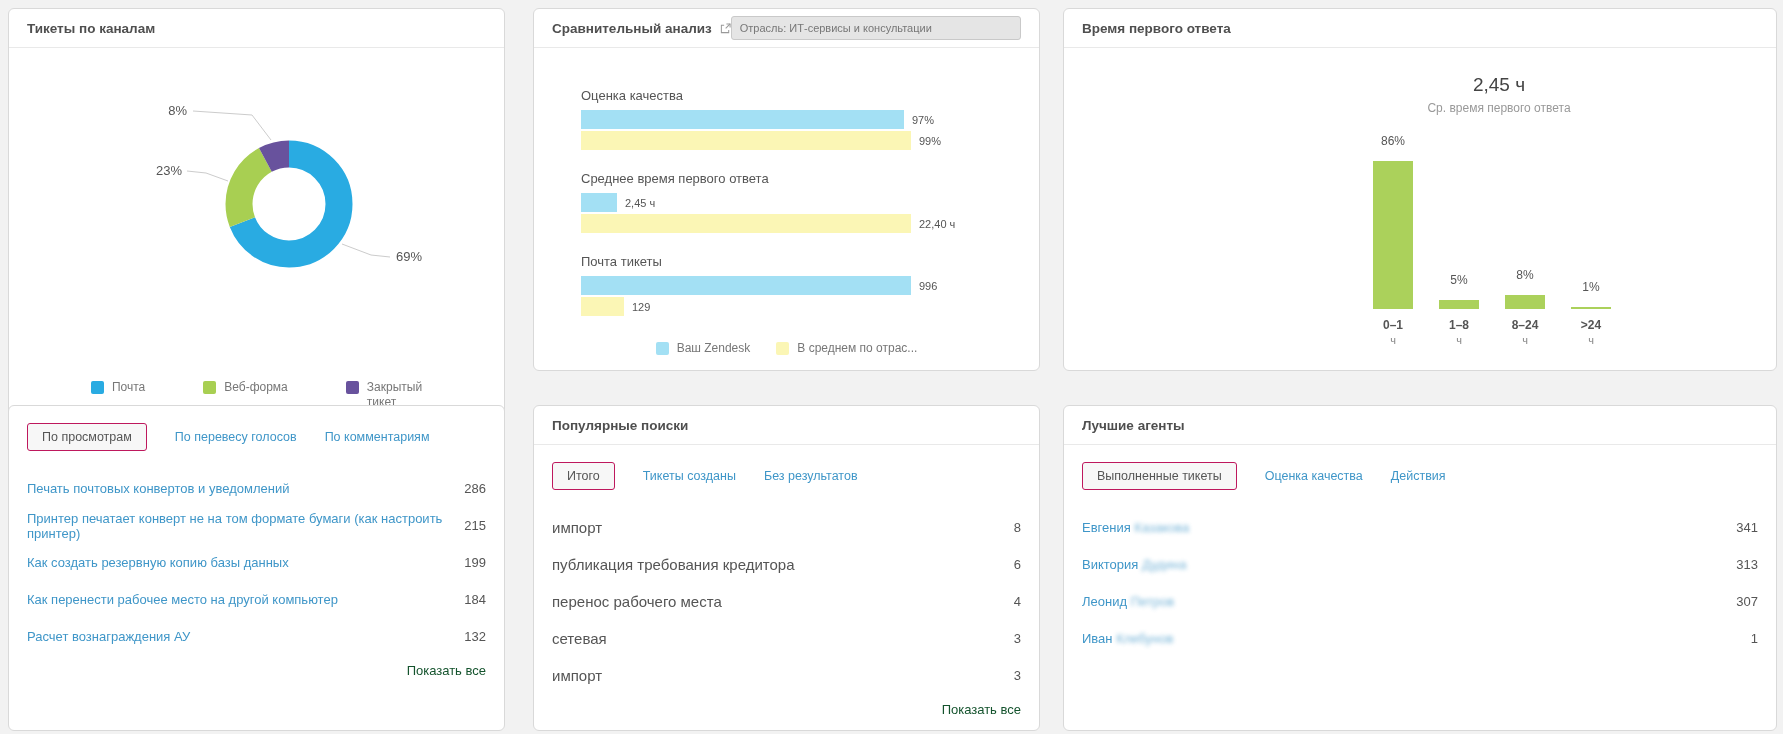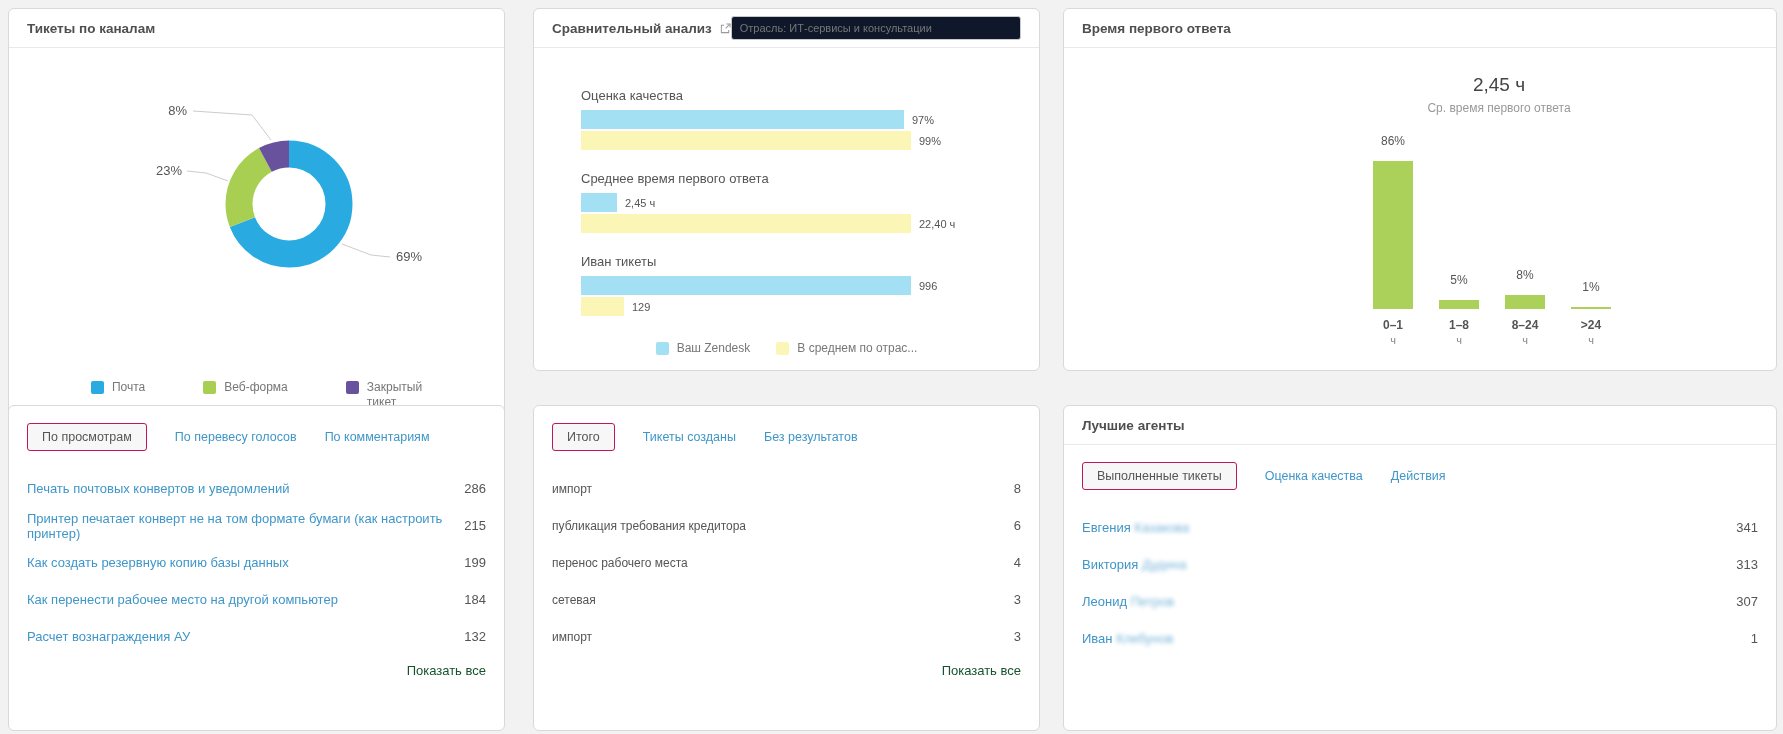--- a/index.html
+++ b/index.html
@@ -32,21 +32,21 @@
     padding:0 18px;
     position:relative;
   }
   .panel-title { font-size:13.5px; font-weight:bold; color:#4f4f4f; white-space:nowrap; }
   .ext-icon { margin-left:8px; display:inline-flex; cursor:pointer; }
   .hdr-input {
     margin-left:auto;
     height:24px;
     border:1px solid #c9c9c9;
     border-radius:3px;
-    background:#0f172a;
+    background:#e5e5e5;
     font-family:"Liberation Sans", sans-serif;
     font-size:11px;
     color:#777;
     padding:0 8px;
     outline:none;
   }
   .hdr-input.w-industry { width:328px; }
   .hdr-input.w-kb { width:227px; }
 
   .panel-body { position:relative; height:calc(100% - 39px); }
@@ -94,21 +94,21 @@
   .tab { white-space:nowrap; }
   .tab-active {
     font-size:12.5px; color:#555;
     background:#f7f7f7; border:1px solid #be185d; border-radius:3px;
     padding:6px 14px; cursor:pointer;
   }
   .tab-link { font-size:12.5px; color:#3f96c8; cursor:pointer; }
   .list { padding:19px 18px 0; }
   .list-row { display:flex; justify-content:space-between; align-items:center; height:37px; gap:12px; }
   .row-link { color:#3f96c8; font-size:13px; text-decoration:none; }
-  .row-text { color:#555; font-size:12px; }
+  .row-text { color:#555; font-size:15px; }
   .row-val { color:#555; font-size:13px; flex:none; }
   .redacted { filter:blur(2px); opacity:.7; }
   .show-all {
     position:absolute; right:18px; bottom:13px;
     color:#14532d; font-size:13px; text-decoration:none; cursor:pointer;
   }
 </style>
 </head>
 <body>
 
@@ -178,21 +178,21 @@
             <div class="cmp-row">
               <div class="cmp-bar" style="width: 36px; background: rgb(163, 224, 244);"></div>
               <span class="cmp-val">2,45 ч</span>
             </div>
             <div class="cmp-row">
               <div class="cmp-bar" style="width: 330px; background: rgb(251, 246, 181);"></div>
               <span class="cmp-val">22,40 ч</span>
             </div>
           </div>
           <div class="cmp-group">
-            <div class="cmp-label">Иван тикеты</div>
+            <div class="cmp-label">Почта тикеты</div>
             <div class="cmp-row">
               <div class="cmp-bar" style="width: 330px; background: rgb(163, 224, 244);"></div>
               <span class="cmp-val">996</span>
             </div>
             <div class="cmp-row">
               <div class="cmp-bar" style="width: 43px; background: rgb(251, 246, 181);"></div>
               <span class="cmp-val">129</span>
             </div>
           </div>
         </div>
@@ -282,20 +282,23 @@
           <div class="list-row">
             <a class="row-link" href="#">Расчет вознаграждения АУ</a>
             <span class="row-val">132</span>
           </div>
         </div>
       <a class="show-all" href="#">Показать все</a>
     </div>
   </section>
 
   <section class="panel" id="p5">
+    <header class="panel-header">
+      <span class="panel-title">Популярные поиски</span>
+    </header>
     <div class="panel-body">
       <div class="tabs-row" id="p5-tabs">
           <div class="tab tab-active">Итого</div>
           <div class="tab tab-link">Тикеты созданы</div>
           <div class="tab tab-link">Без результатов</div>
         </div>
       <div class="list" id="p5-rows">
           <div class="list-row">
             <span class="row-text">импорт</span>
             <span class="row-val">8</span>

